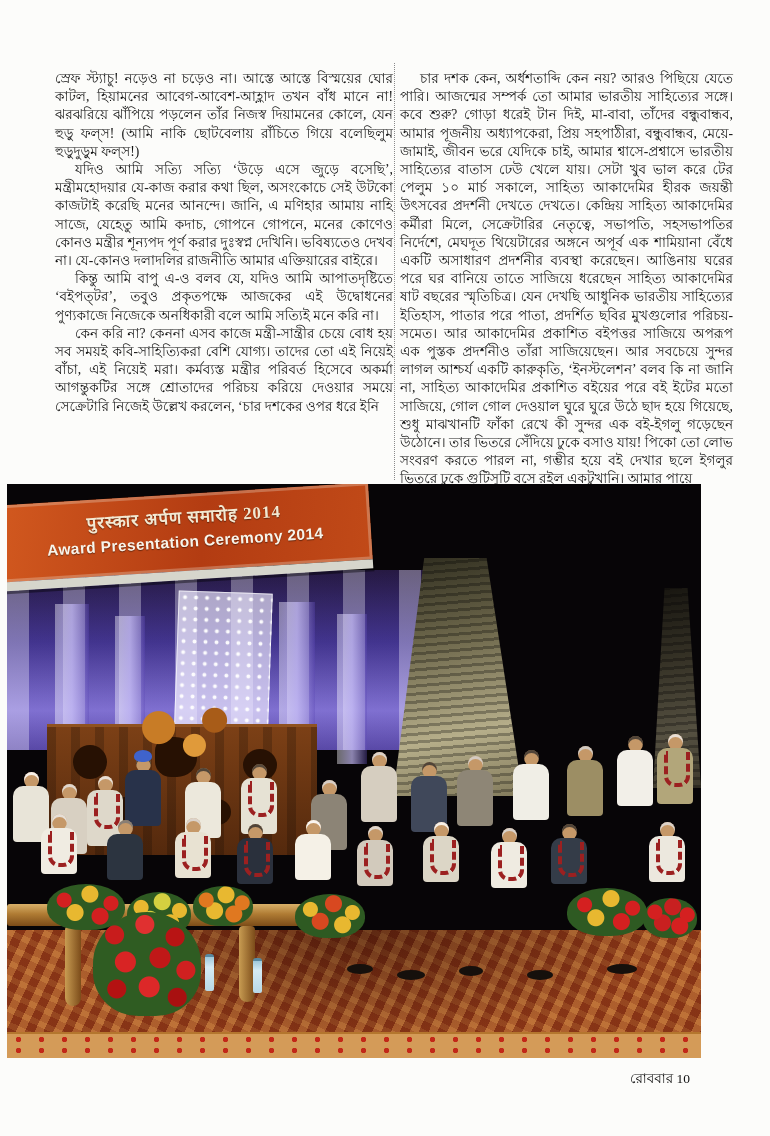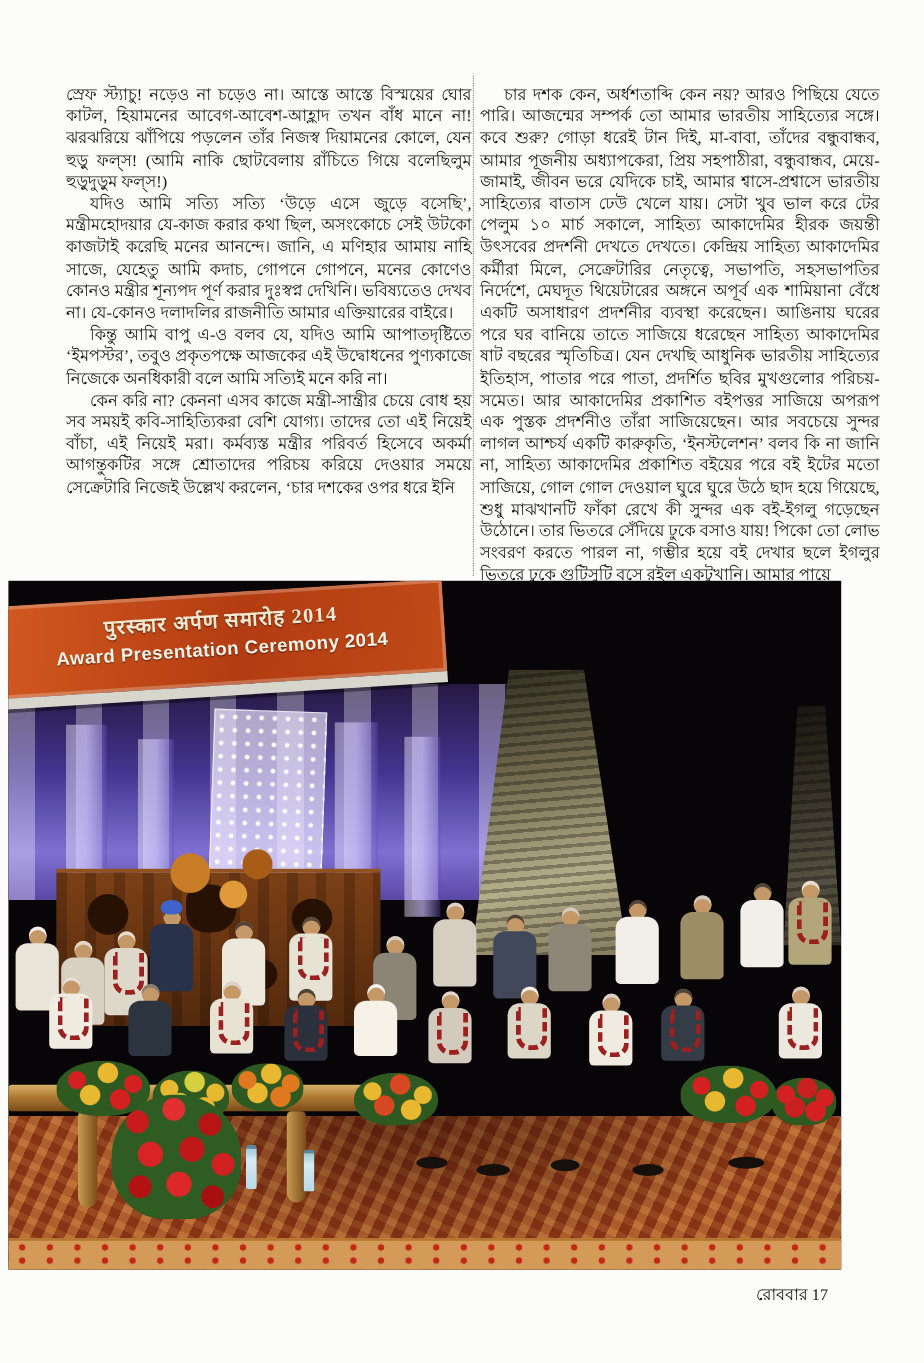--- a/index.html
+++ b/index.html
@@ -104,21 +104,21 @@
     font-family:"Liberation Sans","DejaVu Sans",sans-serif;text-shadow:0 1px 1px rgba(0,0,0,.45);}
   
   .footer{position:absolute;top:1068px;right:80px;font-size:13.5px;color:#111;}
 </style>
 </head>
 <body>
 
 <div class="col col-left">
   <p>স্রেফ স্ট্যাচু! নড়েও না চড়েও না। আস্তে আস্তে বিস্ময়ের ঘোর কাটল, হিয়ামনের আবেগ-আবেশ-আহ্লাদ তখন বাঁধ মানে না! ঝরঝরিয়ে ঝাঁপিয়ে পড়লেন তাঁর নিজস্ব দিয়ামনের কোলে, যেন হুড়ু ফল্স! (আমি নাকি ছোটবেলায় রাঁচিতে গিয়ে বলেছিলুম হুড়ুদুড়ুম ফল্স!)</p>
   <p class="ind">যদিও আমি সত্যি সত্যি ‘উড়ে এসে জুড়ে বসেছি’, মন্ত্রীমহোদয়ার যে-কাজ করার কথা ছিল, অসংকোচে সেই উটকো কাজটাই করেছি মনের আনন্দে। জানি, এ মণিহার আমায় নাহি সাজে, যেহেতু আমি কদাচ, গোপনে গোপনে, মনের কোণেও কোনও মন্ত্রীর শূন্যপদ পূর্ণ করার দুঃস্বপ্ন দেখিনি। ভবিষ্যতেও দেখব না। যে-কোনও দলাদলির রাজনীতি আমার এক্তিয়ারের বাইরে।</p>
-  <p class="ind">কিন্তু আমি বাপু এ-ও বলব যে, যদিও আমি আপাতদৃষ্টিতে ‘ইমপস্টর’, তবুও প্রকৃতপক্ষে আজকের এই উদ্বোধনের পুণ্যকাজে নিজেকে অনধিকারী বলে আমি সত্যিই মনে করি না।</p>
+  <p class="ind">কিন্তু আমি বাপু এ-ও বলব যে, যদিও আমি আপাতদৃষ্টিতে ‘বইপত্টর’, তবুও প্রকৃতপক্ষে আজকের এই উদ্বোধনের পুণ্যকাজে নিজেকে অনধিকারী বলে আমি সত্যিই মনে করি না।</p>
   <p class="ind">কেন করি না? কেননা এসব কাজে মন্ত্রী-সান্ত্রীর চেয়ে বোধ হয় সব সময়ই কবি-সাহিত্যিকরা বেশি যোগ্য। তাদের তো এই নিয়েই বাঁচা, এই নিয়েই মরা। কর্মব্যস্ত মন্ত্রীর পরিবর্ত হিসেবে অকর্মা আগন্তুকটির সঙ্গে শ্রোতাদের পরিচয় করিয়ে দেওয়ার সময়ে সেক্রেটারি নিজেই উল্লেখ করলেন, ‘চার দশকের ওপর ধরে ইনি</p>
 </div>
 <div class="divider"></div>
 <div class="col col-right">
   <p class="ind">চার দশক কেন, অর্ধশতাব্দি কেন নয়? আরও পিছিয়ে যেতে পারি। আজন্মের সম্পর্ক তো আমার ভারতীয় সাহিত্যের সঙ্গে। কবে শুরু? গোড়া ধরেই টান দিই, মা-বাবা, তাঁদের বন্ধুবান্ধব, আমার পূজনীয় অধ্যাপকেরা, প্রিয় সহপাঠীরা, বন্ধুবান্ধব, মেয়ে-জামাই, জীবন ভরে যেদিকে চাই, আমার শ্বাসে-প্রশ্বাসে ভারতীয় সাহিত্যের বাতাস ঢেউ খেলে যায়। সেটা খুব ভাল করে টের পেলুম ১০ মার্চ সকালে, সাহিত্য আকাদেমির হীরক জয়ন্তী উৎসবের প্রদর্শনী দেখতে দেখতে। কেন্দ্রিয় সাহিত্য আকাদেমির কর্মীরা মিলে, সেক্রেটারির নেতৃত্বে, সভাপতি, সহসভাপতির নির্দেশে, মেঘদূত থিয়েটারের অঙ্গনে অপূর্ব এক শামিয়ানা বেঁধে একটি অসাধারণ প্রদর্শনীর ব্যবস্থা করেছেন। আঙিনায় ঘরের পরে ঘর বানিয়ে তাতে সাজিয়ে ধরেছেন সাহিত্য আকাদেমির ষাট বছরের স্মৃতিচিত্র। যেন দেখছি আধুনিক ভারতীয় সাহিত্যের ইতিহাস, পাতার পরে পাতা, প্রদর্শিত ছবির মুখগুলোর পরিচয়-সমেত। আর আকাদেমির প্রকাশিত বইপত্তর সাজিয়ে অপরূপ এক পুস্তক প্রদর্শনীও তাঁরা সাজিয়েছেন। আর সবচেয়ে সুন্দর লাগল আশ্চর্য একটি কারুকৃতি, ‘ইনস্টলেশন’ বলব কি না জানি না, সাহিত্য আকাদেমির প্রকাশিত বইয়ের পরে বই ইটের মতো সাজিয়ে, গোল গোল দেওয়াল ঘুরে ঘুরে উঠে ছাদ হয়ে গিয়েছে, শুধু মাঝখানটি ফাঁকা রেখে কী সুন্দর এক বই-ইগলু গড়েছেন উঠোনে। তার ভিতরে সেঁদিয়ে ঢুকে বসাও যায়! পিকো তো লোভ সংবরণ করতে পারল না, গম্ভীর হয়ে বই দেখার ছলে ইগলুর ভিতরে ঢুকে গুটিসুটি বসে রইল একটুখানি। আমার পায়ে</p>
 </div>
 
 <div class="photo">
 
   <div class="stage"></div>
@@ -211,13 +211,13 @@
   <div class="shoe" style="left:452px;top:482px;width:24px;"></div>
   <div class="shoe" style="left:520px;top:486px;width:26px;"></div>
   <div class="shoe" style="left:600px;top:480px;width:30px;"></div>
 
   <div class="banner">
     <div class="hi">पुरस्कार अर्पण समारोह 2014</div>
     <div class="en">Award Presentation Ceremony 2014</div>
   </div>
 </div>
 
-<div class="footer">রোববার 17</div>
+<div class="footer">রোববার 10</div>
 
 </body></html>

